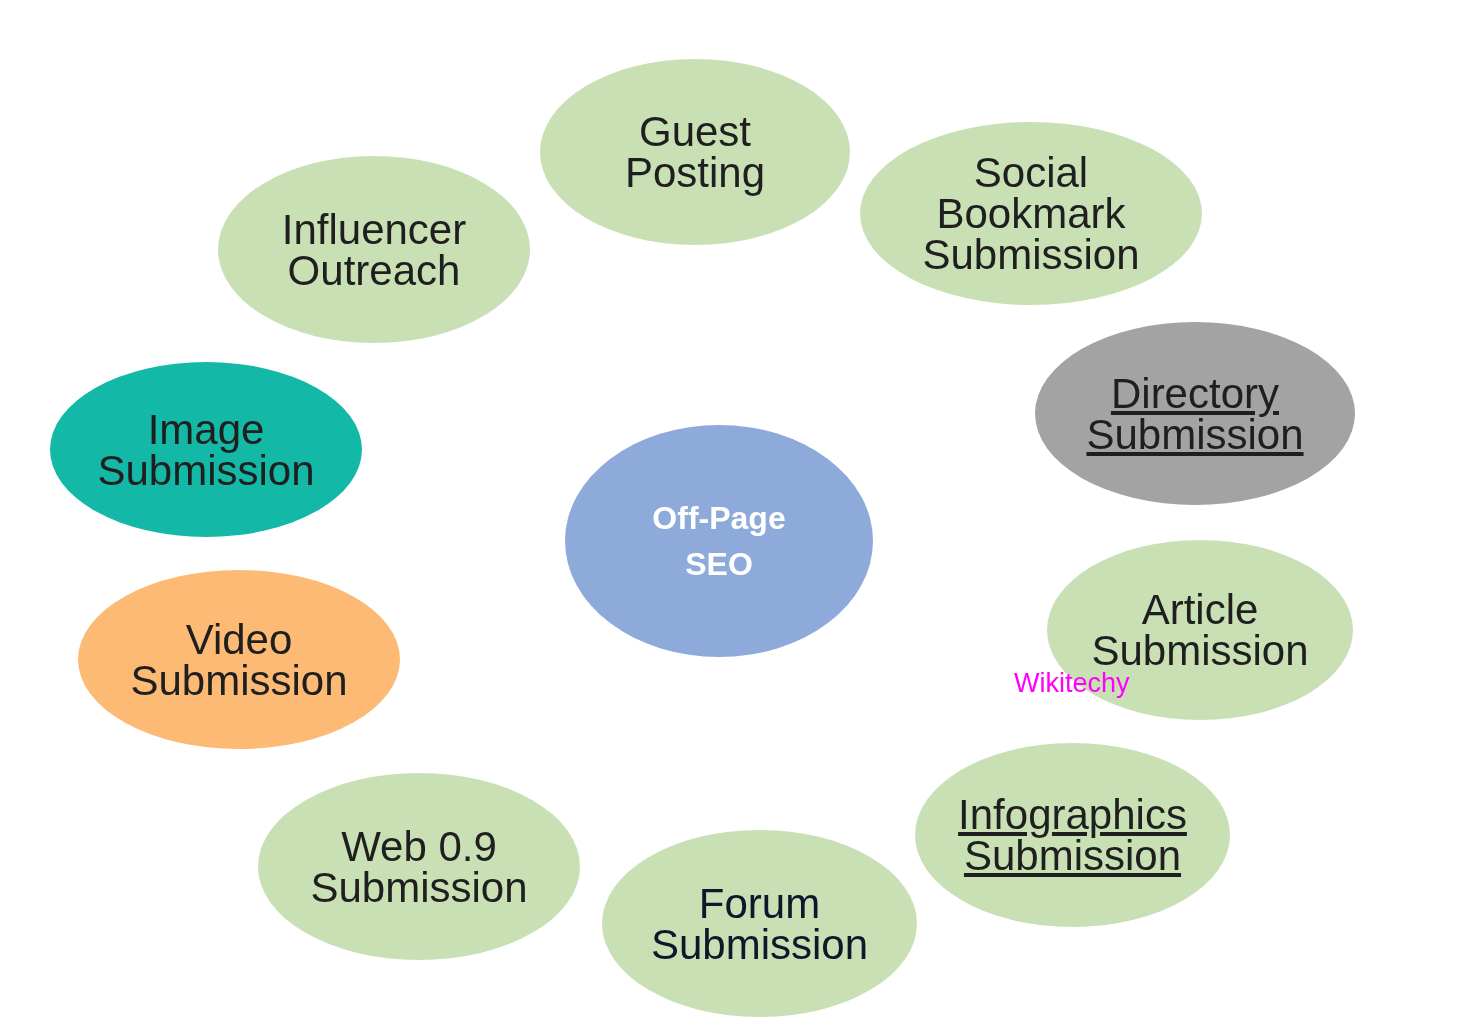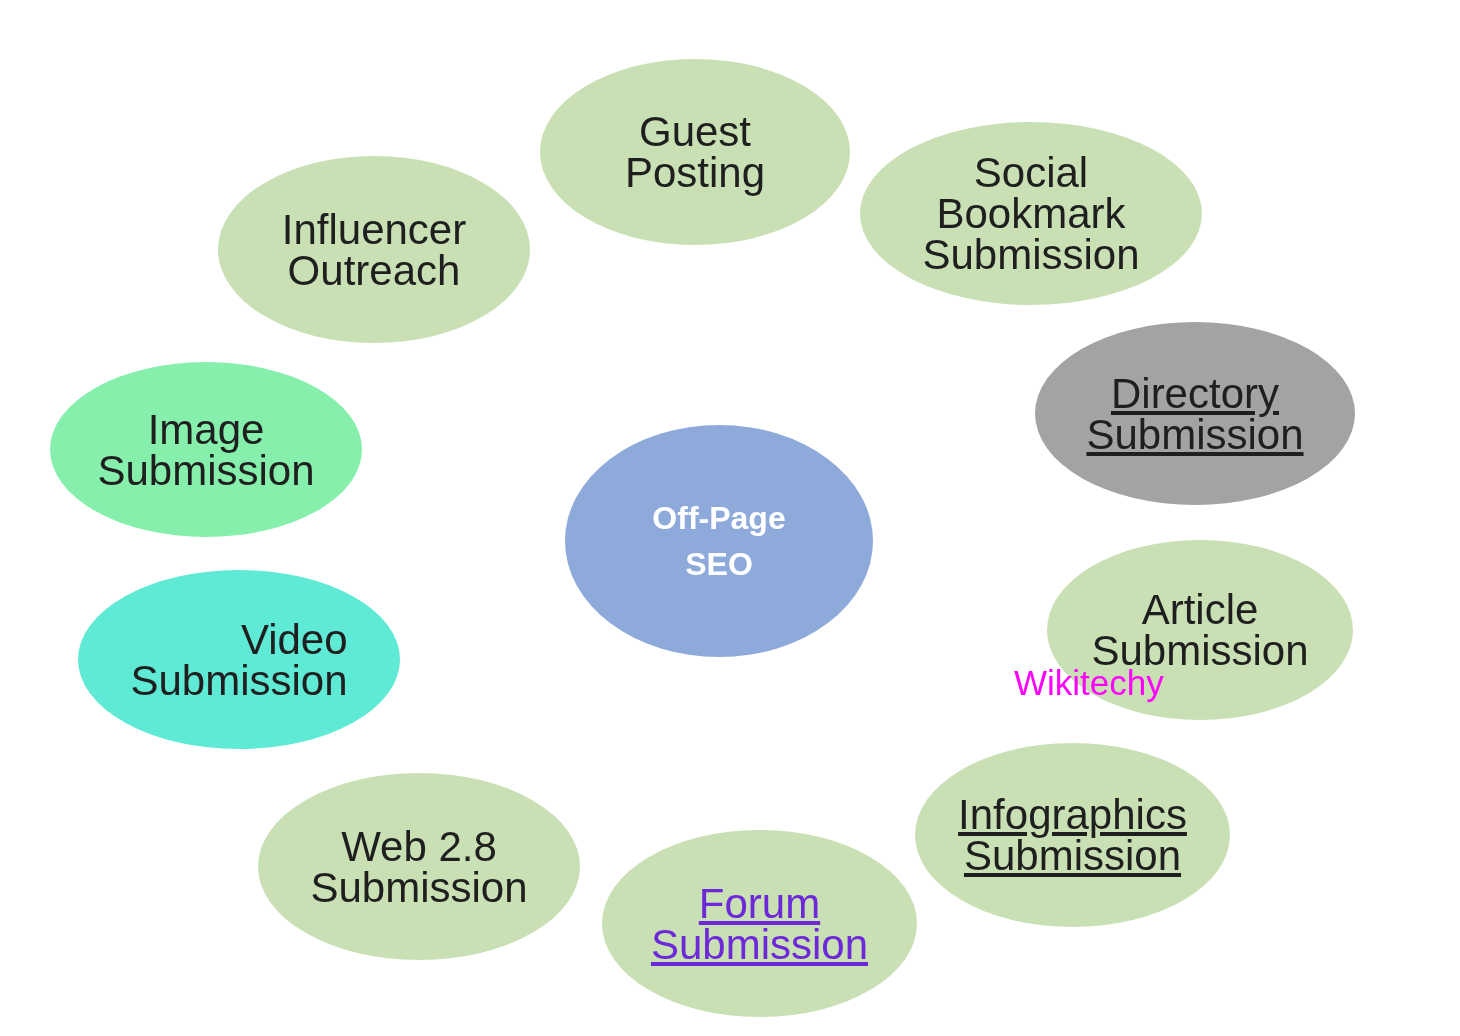--- a/index.html
+++ b/index.html
@@ -33,21 +33,21 @@
   }
   .center-ellipse {
     font-size: 32px;
     line-height: 46px;
     font-weight: 700;
   }
   .watermark {
     position: absolute;
     left: 1014px;
     top: 668px;
-    font-size: 35px;
+    font-size: 27px;
     line-height: 30px;
     font-weight: 400;
   }
 
   
   .n-guest        { left: 540px;  top: 59px;  width: 310px; height: 186px; }
   .n-social       { left: 860px;  top: 122px; width: 342px; height: 183px; }
   .n-directory    { left: 1035px; top: 322px; width: 320px; height: 183px; }
   .n-article      { left: 1047px; top: 540px; width: 306px; height: 180px; }
   .n-infographics { left: 915px;  top: 743px; width: 315px; height: 184px; }
@@ -72,30 +72,30 @@
 
   <div class="ellipse node-ellipse n-directory" style="background-color: #a3a3a3; color: rgb(31, 31, 31); text-decoration: underline;">Directory
 Submission</div>
 
   <div class="ellipse node-ellipse n-article" style="background-color: rgb(201, 224, 181); color: rgb(31, 31, 31);">Article
 Submission</div>
 
   <div class="ellipse node-ellipse n-infographics" style="background-color: rgb(201, 224, 181); color: rgb(31, 31, 31); text-decoration: underline;">Infographics
 Submission</div>
 
-  <div class="ellipse node-ellipse n-forum" style="background-color: rgb(201, 224, 181); color: #6d28d9; text-decoration: underline;">Forum
+  <div class="ellipse node-ellipse n-forum" style="background-color: rgb(201, 224, 181); color: #0f172a;">Forum
 Submission</div>
 
-  <div class="ellipse node-ellipse n-web20" style="background-color: rgb(201, 224, 181); color: rgb(31, 31, 31);">Web 2.8
+  <div class="ellipse node-ellipse n-web20" style="background-color: rgb(201, 224, 181); color: rgb(31, 31, 31);">Web 0.9
 Submission</div>
 
-  <div class="ellipse node-ellipse n-video" style="background-color: #5eead4; color: rgb(31, 31, 31); text-align: right;">Video
+  <div class="ellipse node-ellipse n-video" style="background-color: #fdba74; color: rgb(31, 31, 31);">Video
 Submission</div>
 
-  <div class="ellipse node-ellipse n-image" style="background-color: #86efac; color: rgb(31, 31, 31);">Image
+  <div class="ellipse node-ellipse n-image" style="background-color: #14b8a6; color: rgb(31, 31, 31);">Image
 Submission</div>
 
   <div class="ellipse node-ellipse n-influencer" style="background-color: rgb(201, 224, 181); color: rgb(31, 31, 31);">Influencer
 Outreach</div>
 
   <div class="ellipse center-ellipse n-center" style="background-color: rgb(142, 170, 219); color: rgb(255, 255, 255);">Off-Page
 SEO</div>
 
   <div class="watermark" style="color: rgb(255, 0, 255);">Wikitechy</div>
 

